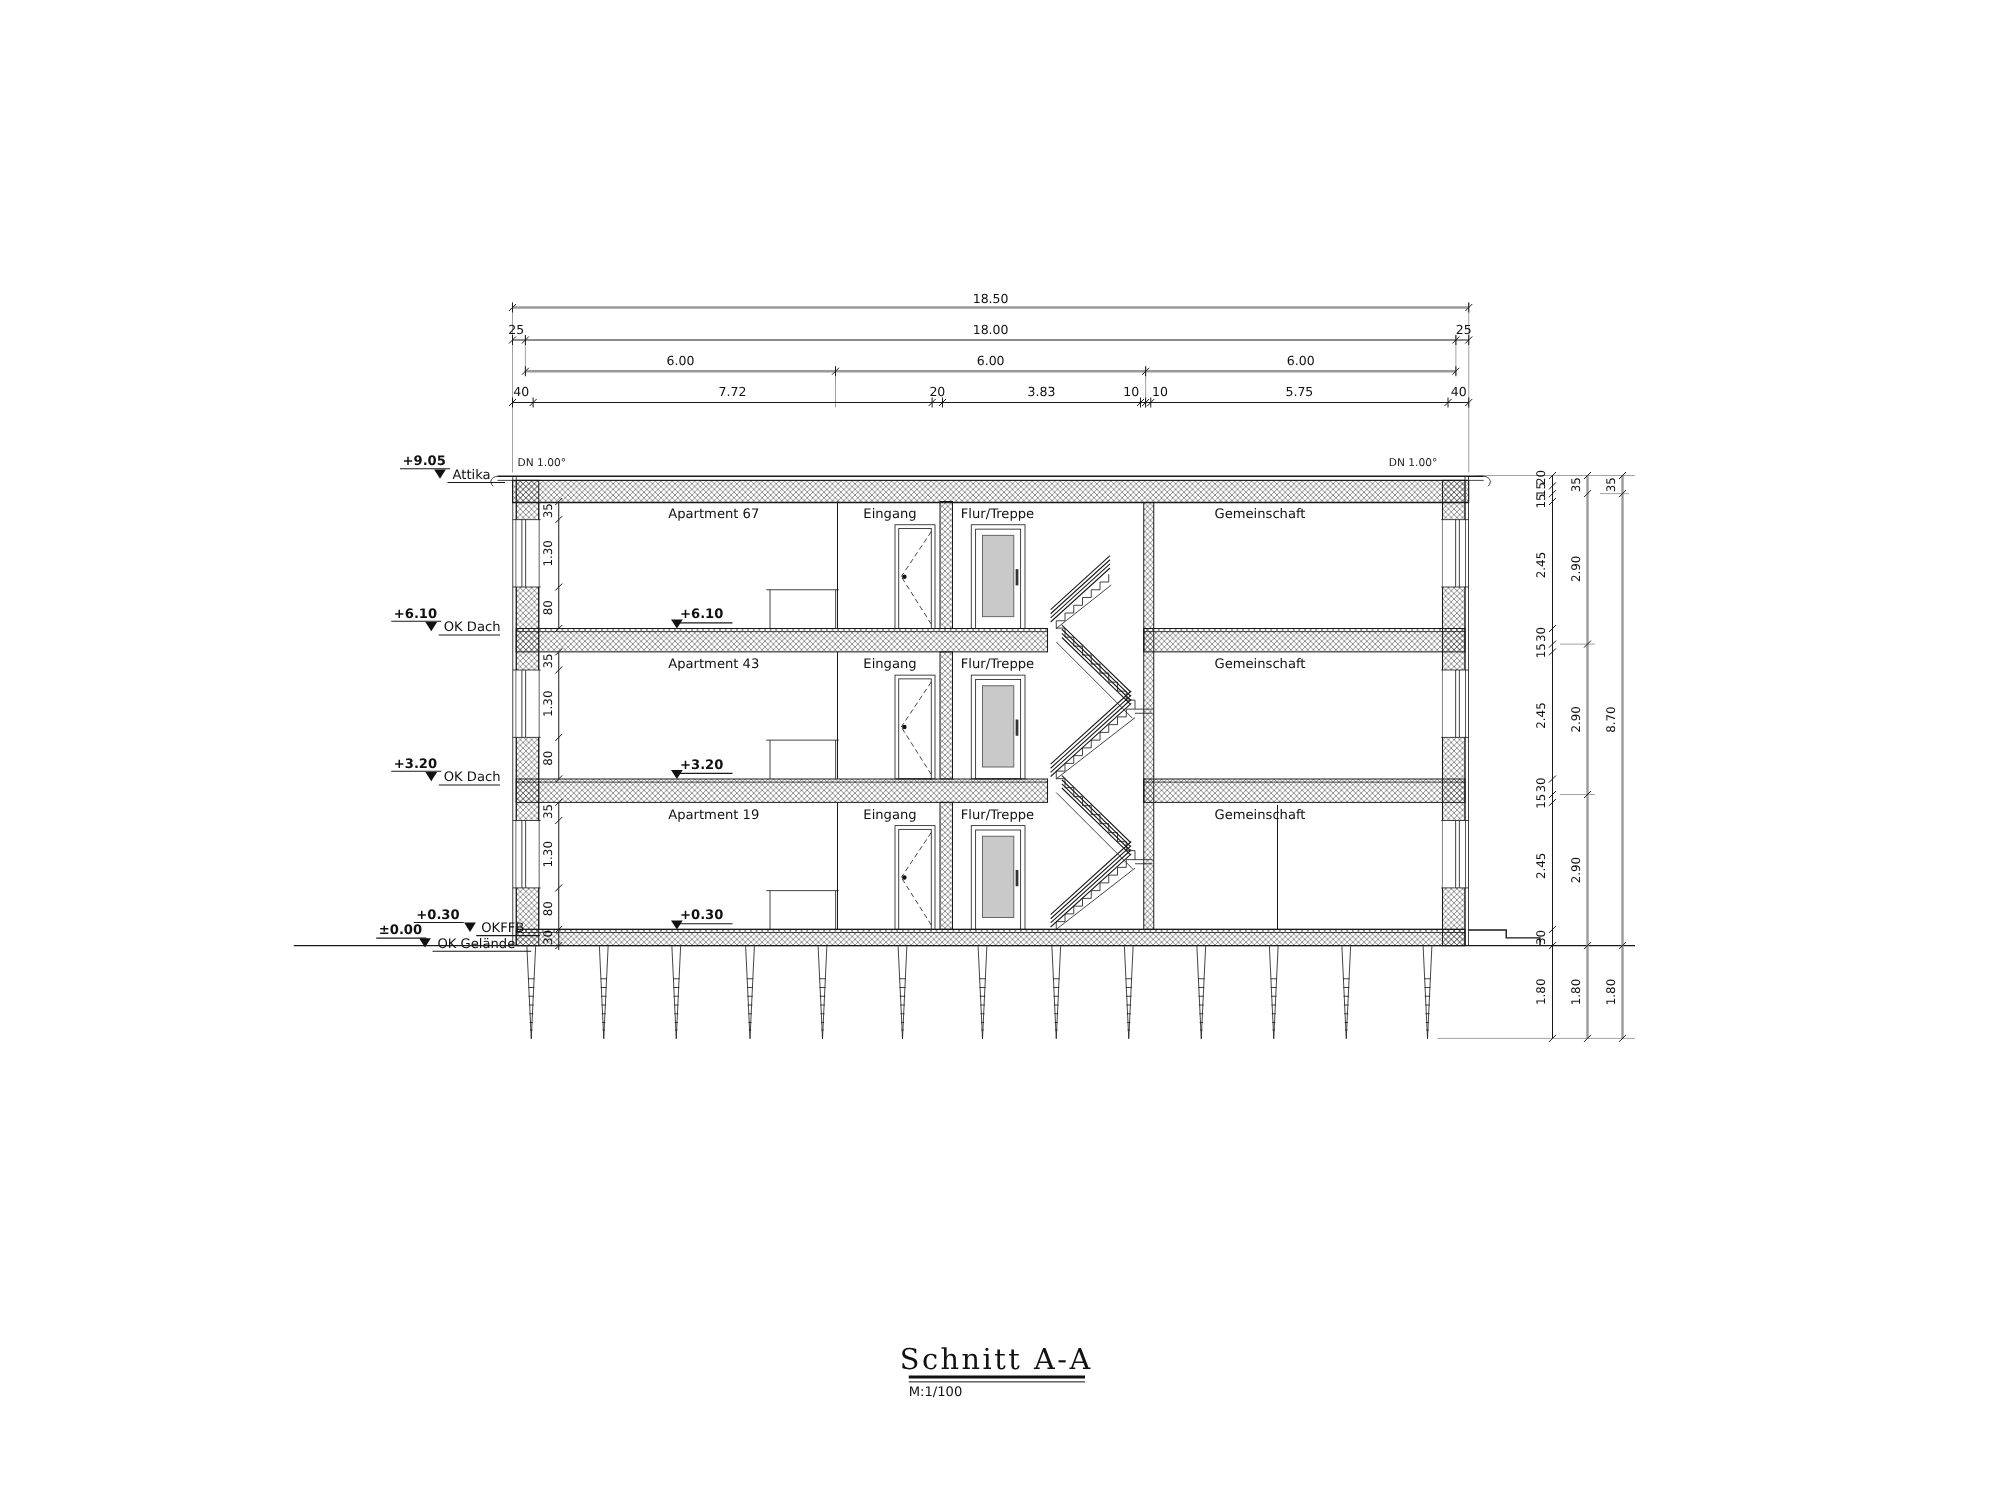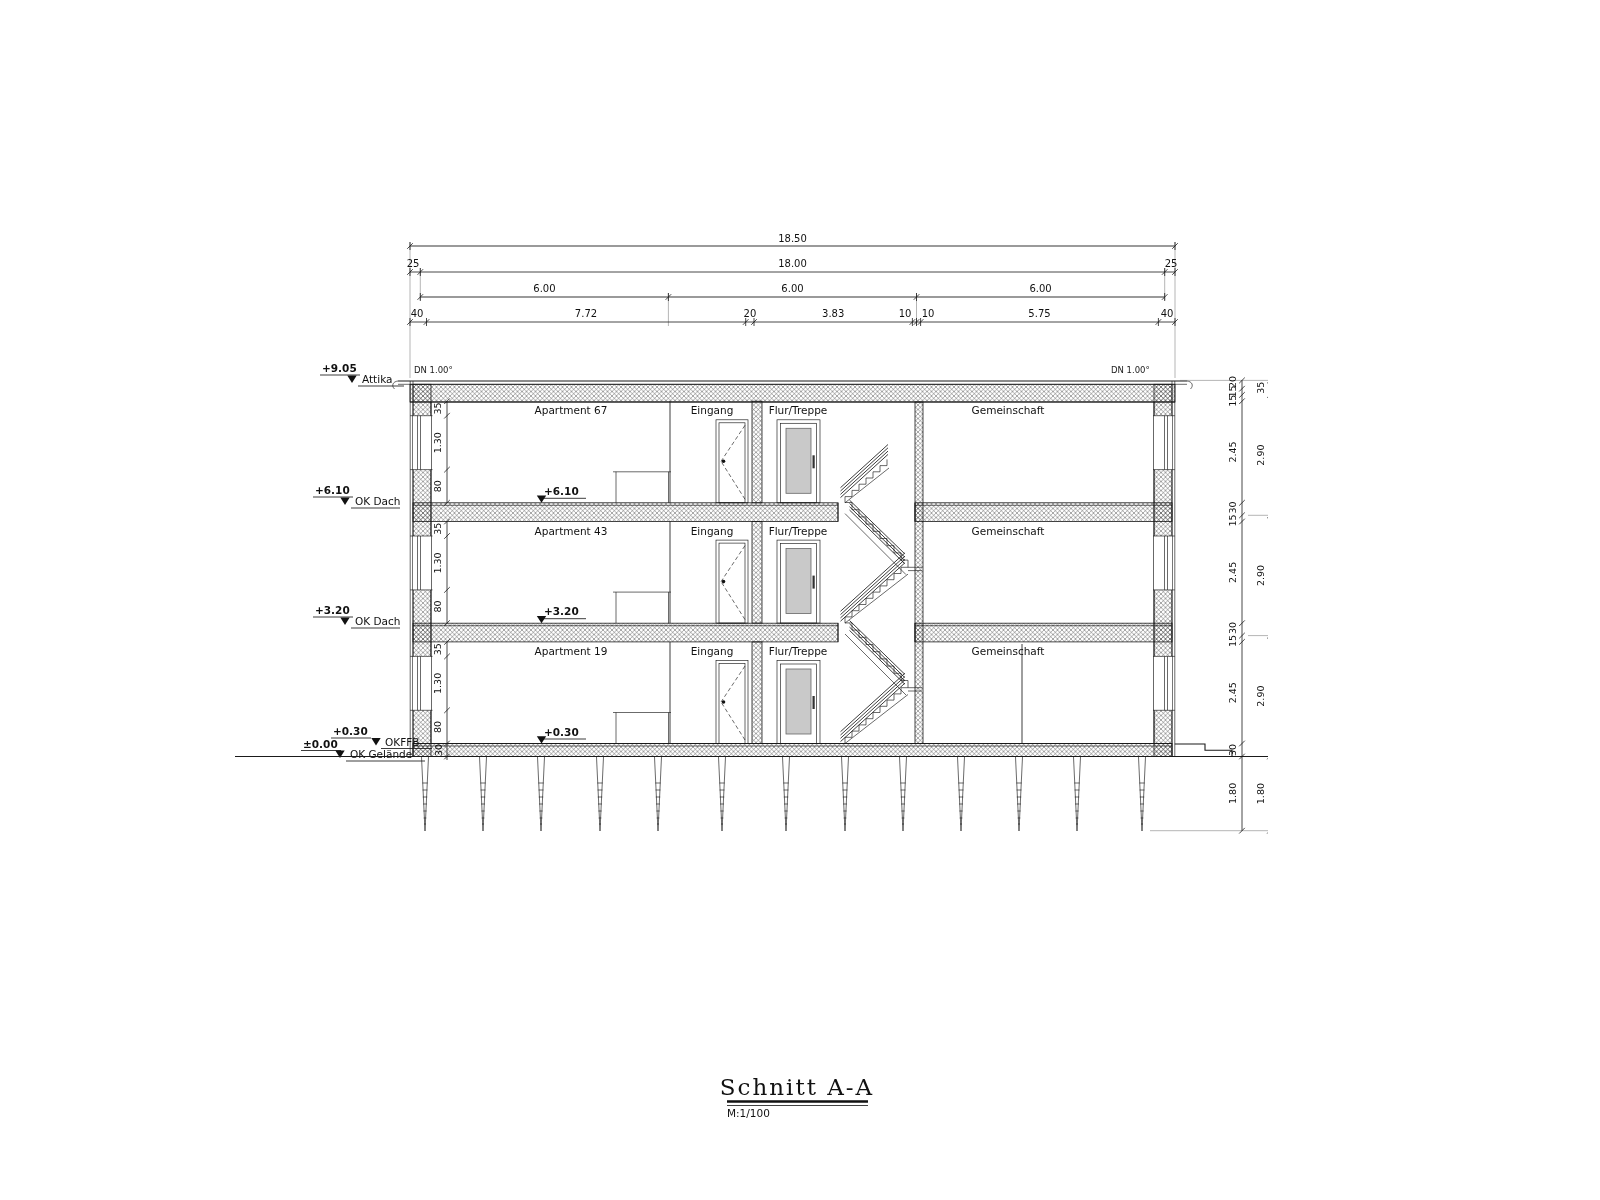--- a/index.html
+++ b/index.html
@@ -1,16 +1,16 @@
 <!DOCTYPE html>
 <html><head>
 <meta charset="utf-8">
 <style>
   html,body{margin:0;padding:0;background:#fff;width:1600px;height:1200px;}
-  #stage{position:relative;width:1268px;height:1200px;background:#fff;overflow:hidden;}
+  #stage{position:relative;width:1268px;height:1200px;background:#fff;overflow:hidden;padding-left:40px;}
   svg{position:absolute;left:0;top:0;}
   .ln{stroke:#1a1a1a;stroke-width:1.1;fill:none;}
   .md{stroke:#1a1a1a;stroke-width:0.85;fill:none;}
   .tn{stroke:#1a1a1a;stroke-width:0.65;fill:none;}
   .gy{stroke:#9a9a9a;stroke-width:1.9;fill:none;}
   .xn{stroke:#6a6a6a;stroke-width:0.5;fill:none;}
   .dim{stroke:#1a1a1a;stroke-width:0.8;fill:none;}
   .hat{fill:url(#ph);stroke:#1a1a1a;stroke-width:0.8;}
   .dash{stroke-dasharray:4 2.6;}
   text{font-family:"DejaVu Sans","Liberation Sans",sans-serif;fill:#111;}

